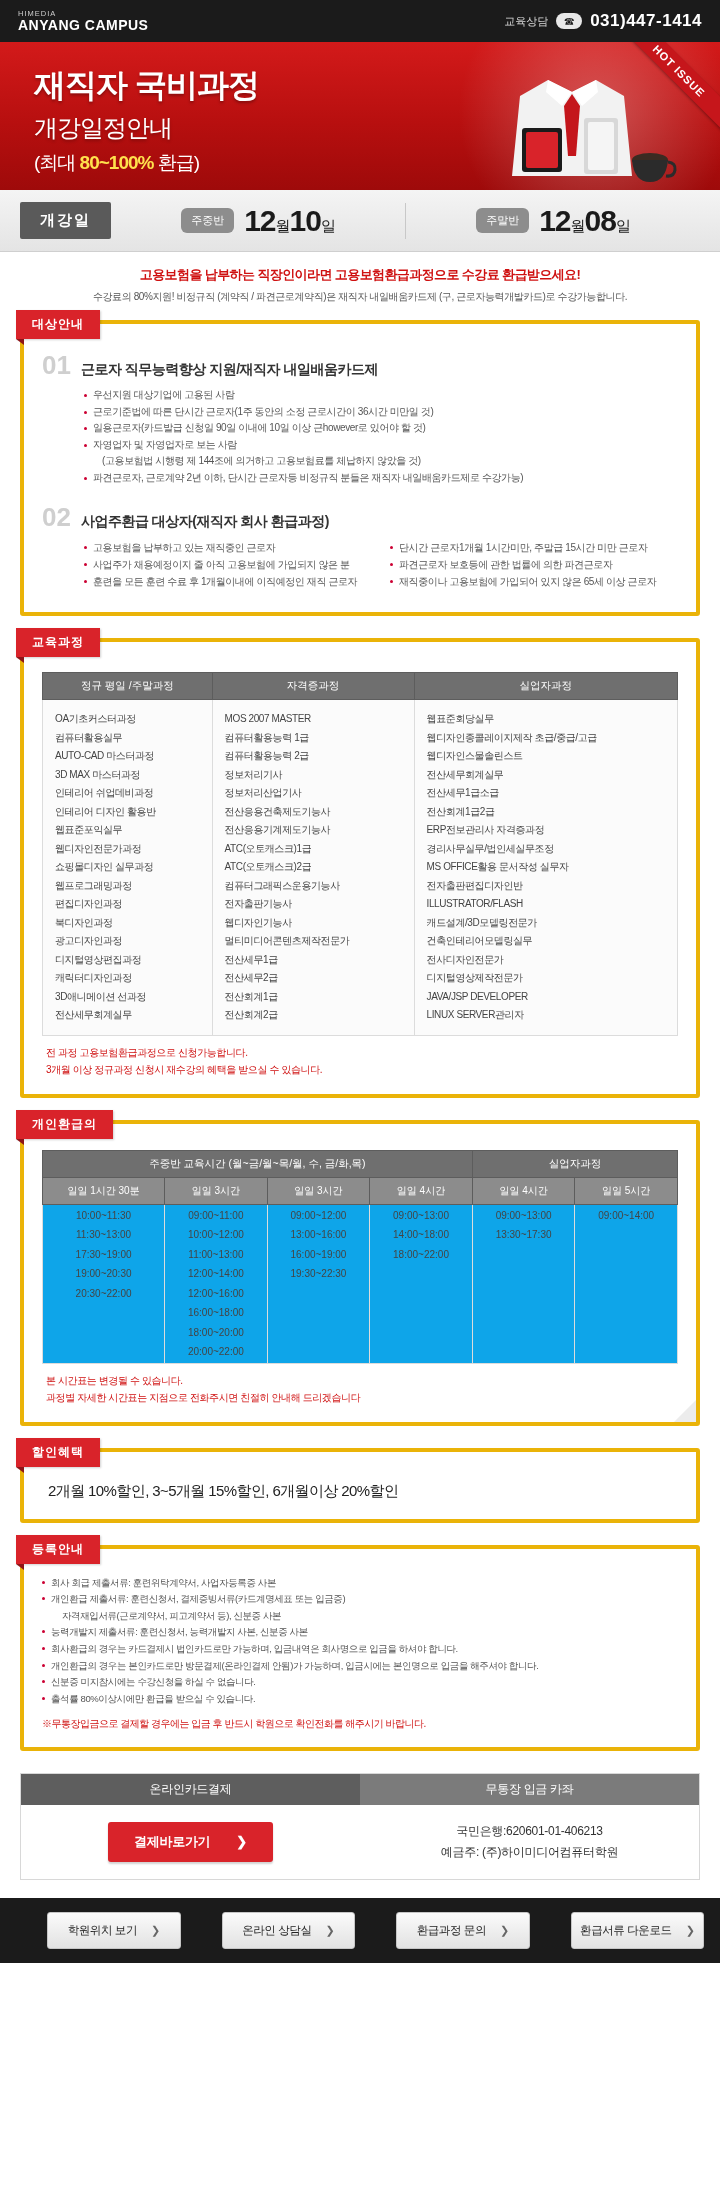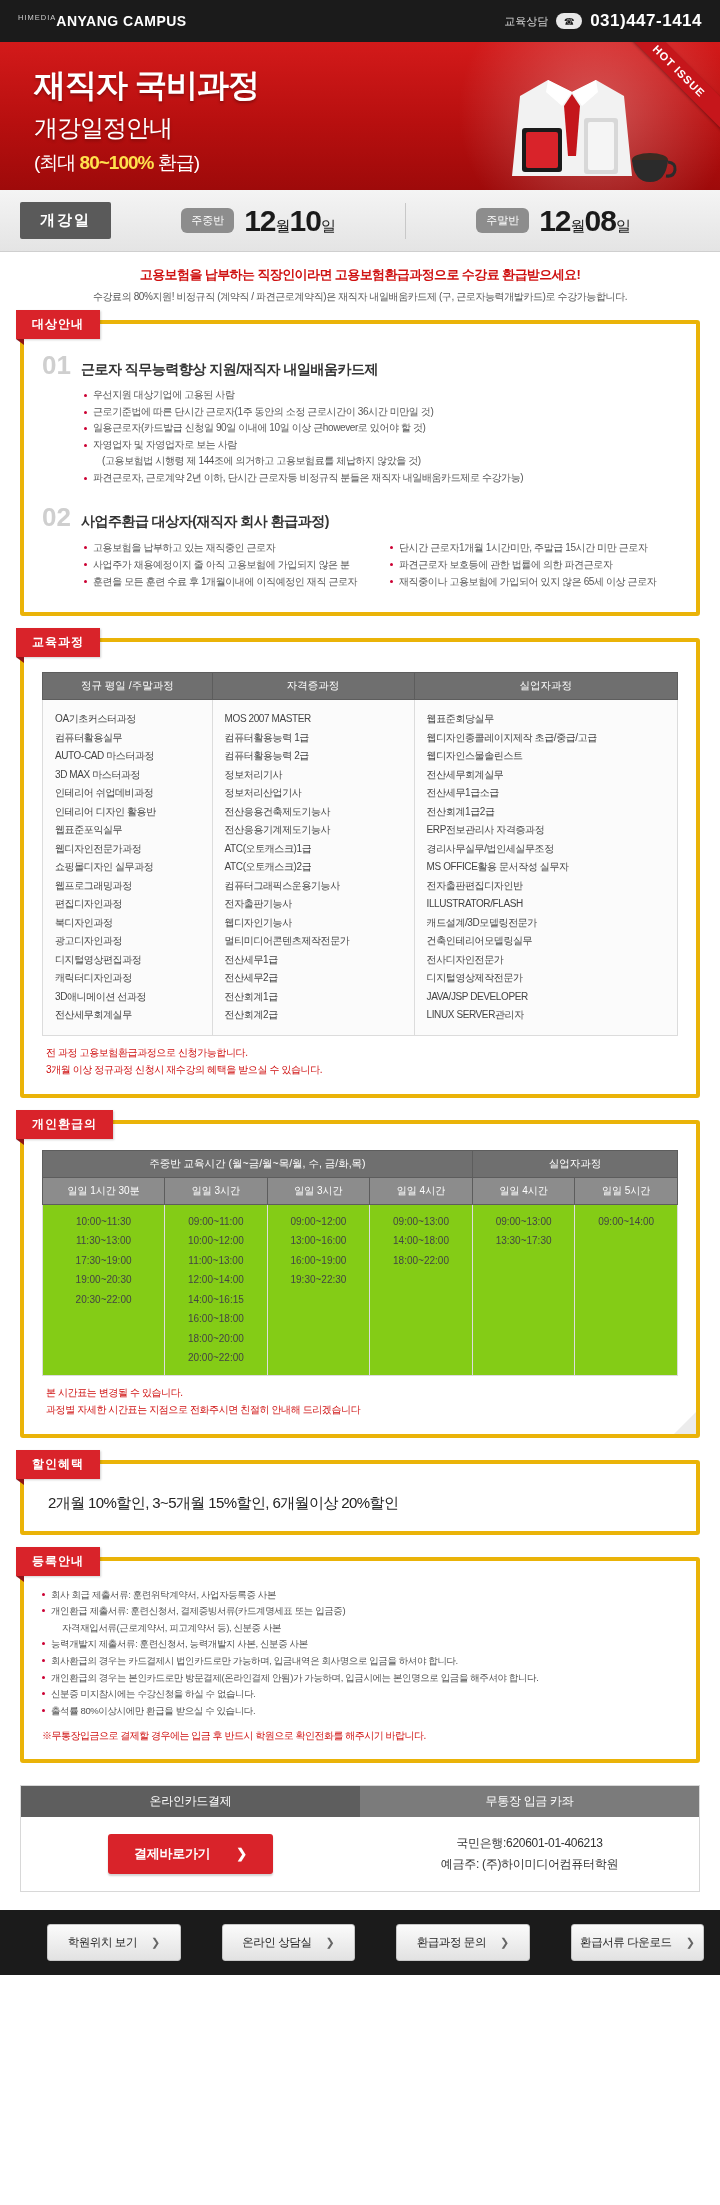--- a/index.html
+++ b/index.html
@@ -14,21 +14,21 @@
 
   
   .topbar {
     height: 42px;
     background: #1b1b1b;
     display: flex;
     align-items: center;
     justify-content: space-between;
     padding: 0 18px;
   }
-  .logo { display: flex; line-height: 1.05; }
+  .logo { display: flex; flex-direction: column; line-height: 1.05; }
   .logo .sm { color: #cfcfcf; font-size: 7.5px; letter-spacing: 1px; }
   .logo .lg { color: #ffffff; font-size: 14px; font-weight: bold; letter-spacing: 0.5px; }
   .topright { display: flex; align-items: center; gap: 8px; }
   .topright .lbl { color: #d8d8d8; font-size: 11px; }
   .phone-ico {
     width: 26px; height: 16px; border-radius: 8px;
     background: #e8e8e8; color: #1b1b1b; font-size: 11px;
     display: flex; align-items: center; justify-content: center;
   }
   .topright .tel { color: #ffffff; font-size: 17px; font-weight: bold; letter-spacing: 0.5px; }
@@ -149,22 +149,22 @@
 
   
   .ttable { width: 100%; border-collapse: collapse; }
   .ttable th {
     background: #6f6f6f; color: #fff; font-size: 10.5px; font-weight: normal;
     padding: 6px 2px; border: 1px solid #5d5d5d;
   }
   .ttable th.sub { background: #8c8c8c; font-size: 10px; }
   .ttable td {
     border: 1px solid #dcdcdc; font-size: 10px; color: #444;
-    padding: 7px 4px; text-align: center; vertical-align: top;
-    line-height: 1.95; background: #84cc16;
+    padding: 1px 4px; text-align: center; vertical-align: top;
+    line-height: 1.95; background: #0ea5e9;
   }
 
   
   .discount-text {
     font-size: 15px; color: #222; letter-spacing: -0.6px; padding: 4px 0 2px 6px;
   }
 
   
   .reg-list li {
     list-style: none; font-size: 9.5px; color: #555; line-height: 1.75;
@@ -419,21 +419,21 @@
               <div>11:30~13:00</div>
               <div>17:30~19:00</div>
               <div>19:00~20:30</div>
               <div>20:30~22:00</div>
             </td>
             <td>
               <div>09:00~11:00</div>
               <div>10:00~12:00</div>
               <div>11:00~13:00</div>
               <div>12:00~14:00</div>
-              <div>14:00~16:15</div>
+              <div>12:00~16:00</div>
               <div>16:00~18:00</div>
               <div>18:00~20:00</div>
               <div>20:00~22:00</div>
             </td>
             <td>
               <div>09:00~12:00</div>
               <div>13:00~16:00</div>
               <div>16:00~19:00</div>
               <div>19:30~22:30</div>
             </td>

